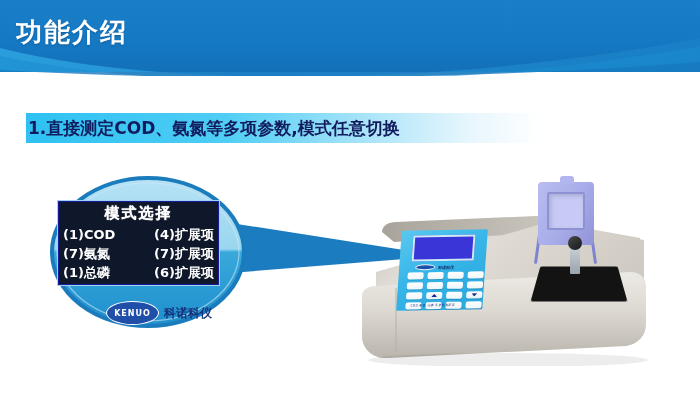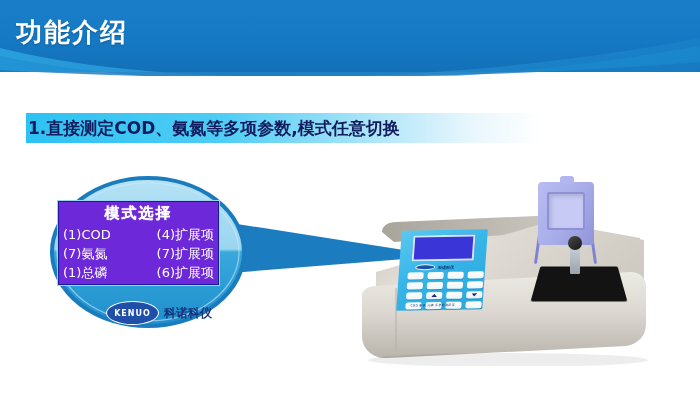--- a/index.html
+++ b/index.html
@@ -42,34 +42,34 @@
   .pointer { position:absolute; left:180px; top:215px; }
 
   
   .callout { position:absolute; left:50px; top:176px; width:196px; height:152px; }
   .callout-svg { position:absolute; left:0; top:0; }
 
   
   .lcd-panel {
     position:absolute; left:57px; top:200px;
     width:163px; height:86px;
-    background:#6d28d9;
+    background:#0f172a;
     border:1px solid #9fd4ee;
     box-shadow:0 0 0 1px #1a1a9c inset;
   }
   .lcd-title {
     text-align:center; color:#ffffff; font-weight:bold;
     font-size:15px; line-height:24px; letter-spacing:2px;
     font-family:"DejaVu Sans","Liberation Sans",sans-serif;
     text-shadow:0 0 1px #ffffff;
   }
   .lcd-rows { padding:0 5px; }
   .lcd-row {
     display:flex; justify-content:space-between;
-    color:#ffffff; font-size:13px; line-height:19px; font-weight:normal;
+    color:#ffffff; font-size:13px; line-height:19px; font-weight:bold;
     font-family:"DejaVu Sans","Liberation Sans",sans-serif;
     white-space:nowrap;
   }
   .lcd-cell { letter-spacing:0px; }
 
   
   .brand {
     position:absolute; left:106px; top:301px;
     display:flex; align-items:center; gap:5px;
   }

